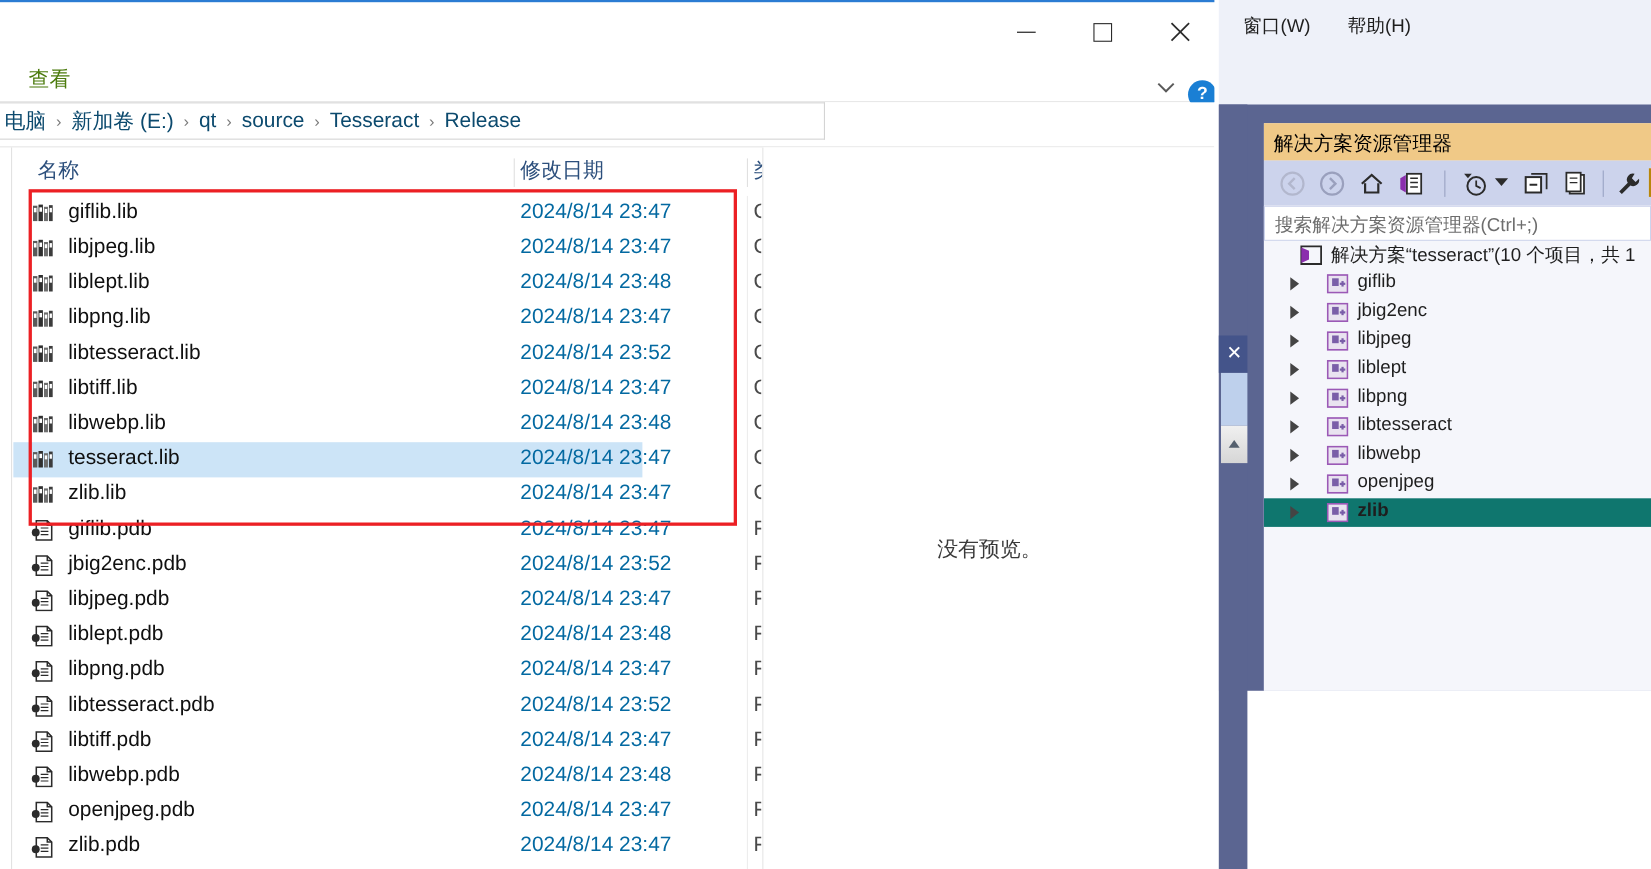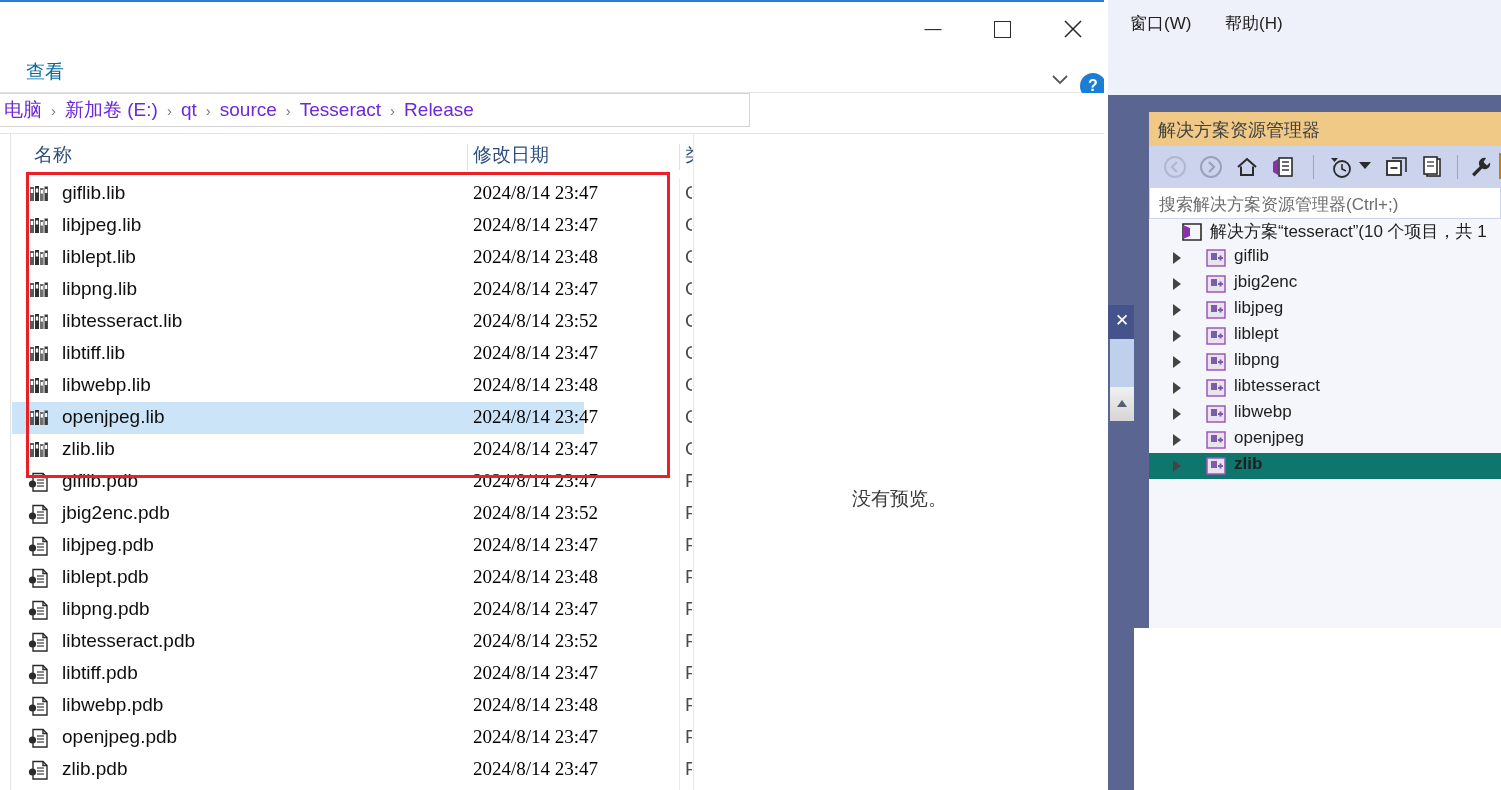--- a/index.html
+++ b/index.html
@@ -57,21 +57,21 @@
   }
 
   
   #solution-explorer{
     position:absolute;left:41px;top:112px;width:352px;height:624px;background:#eef1f9;
   }
   .se-title{
     position:absolute;left:0;top:0;width:352px;height:34px;background:#f0c987;
   }
   .se-title-text{
-    position:absolute;left:9px;top:6px;font-size:18px;color:#404040;white-space:nowrap;
+    position:absolute;left:9px;top:6px;font-size:18px;color:#000000;white-space:nowrap;
   }
   .se-toolbar{
     position:absolute;left:0;top:34px;width:352px;height:41px;background:#ccd3ec;
   }
   .se-tb-icon{position:absolute;top:9px;width:24px;height:24px;}
   .se-tb-sep{position:absolute;top:9px;width:1px;height:24px;background:#9aa3c4;}
   .se-search{
     position:absolute;left:0;top:75px;width:352px;height:32px;
     background:#ffffff;border:1px solid #ccd3ec;box-sizing:border-box;
   }
@@ -154,40 +154,40 @@
     position:absolute;left:0;top:0;width:46px;height:46px;
     display:flex;align-items:center;justify-content:center;
     font-size:17px;color:#2b2b2b;
   }
 
   .ex-ribbon{
     position:absolute;left:0;top:50px;width:1104px;height:40px;background:#ffffff;
     border-bottom:1px solid #e3e3e3;
   }
   .ex-ribbon-tab{
-    position:absolute;left:26px;top:7px;font-size:19px;color:#0369a1;
+    position:absolute;left:26px;top:7px;font-size:19px;color:#4d7c0f;
   }
   #ribbon-chevron{
     position:absolute;left:1046px;top:20px;width:28px;height:16px;
   }
   #ribbon-help{
     position:absolute;left:1080px;top:21px;width:26px;height:26px;border-radius:50%;
     background:#1a7fd4;color:#ffffff;font-size:16px;font-weight:bold;
     display:flex;align-items:center;justify-content:center;
   }
 
   .ex-addressbar{
     position:absolute;left:0;top:91px;width:1104px;height:40px;background:#ffffff;
   }
   .ex-crumbs{
     position:absolute;left:0;top:0;width:750px;height:34px;
     border:1px solid #d4d4d4;border-left:none;box-sizing:border-box;
     display:flex;align-items:center;
   }
-  .crumb{font-size:19px;color:#6d28d9;padding:0 4px;white-space:nowrap;}
+  .crumb{font-size:19px;color:#0c4a6e;padding:0 4px;white-space:nowrap;}
   .crumb-sep{color:#7a7a7a;font-size:15px;padding:0 5px;}
   #crumb-drop{
     position:absolute;left:730px;top:99px;width:22px;height:22px;
   }
   #crumb-refresh{
     position:absolute;left:756px;top:98px;width:24px;height:24px;
     font-size:20px;color:#333;text-align:center;line-height:24px;
   }
   .ex-search{
     position:absolute;left:794px;top:91px;width:300px;height:34px;
@@ -223,21 +223,21 @@
   }
   .file-row{
     position:relative;height:32px;width:572px;
   }
   .file-row.selected{background:#cce4f7;}
   .file-icon{position:absolute;left:16px;top:6px;width:22px;height:20px;}
   .file-name{
     position:absolute;left:50px;top:4px;font-size:19px;color:#101010;white-space:nowrap;
   }
   .file-date{
-    position:absolute;left:461px;top:4px;font-size:19px;color:#000000;white-space:nowrap;font-family:Liberation Serif, serif;
+    position:absolute;left:461px;top:4px;font-size:19px;color:#0369a1;white-space:nowrap;
   }
   .file-type{
     position:absolute;left:673px;top:4px;font-size:19px;color:#4a4a4a;white-space:nowrap;
   }
   .filelist-vdiv{
     position:absolute;left:667px;top:0;width:1px;height:615px;background:#ededed;
   }
 
   .ex-preview{
     position:absolute;left:693px;top:0;width:411px;height:659px;
@@ -655,21 +655,21 @@
           <svg class="file-icon" viewBox="0 0 22 20">
             <rect x="2" y="3" width="4" height="14" fill="#5a5a5a"></rect>
             <rect x="2.8" y="5" width="2.4" height="4" fill="#ffffff"></rect>
             <rect x="7" y="2" width="4" height="15" fill="#2f2f2f"></rect>
             <rect x="7.8" y="4.5" width="2.4" height="4" fill="#ffffff"></rect>
             <rect x="12" y="4" width="3.6" height="13" fill="#6e6e6e"></rect>
             <rect x="12.7" y="6" width="2.2" height="3.6" fill="#ffffff"></rect>
             <rect x="16.5" y="2.5" width="3.4" height="14.5" fill="#3c3c3c"></rect>
             <rect x="17.1" y="5" width="2.1" height="4" fill="#ffffff"></rect>
           </svg>
-          <div class="file-name">openjpeg.lib</div>
+          <div class="file-name">tesseract.lib</div>
           <div class="file-date">2024/8/14 23:47</div>
           <div class="file-type">C</div>
         </div>
         <div class="file-row">
           <svg class="file-icon" viewBox="0 0 22 20">
             <rect x="2" y="3" width="4" height="14" fill="#5a5a5a"></rect>
             <rect x="2.8" y="5" width="2.4" height="4" fill="#ffffff"></rect>
             <rect x="7" y="2" width="4" height="15" fill="#2f2f2f"></rect>
             <rect x="7.8" y="4.5" width="2.4" height="4" fill="#ffffff"></rect>
             <rect x="12" y="4" width="3.6" height="13" fill="#6e6e6e"></rect>

